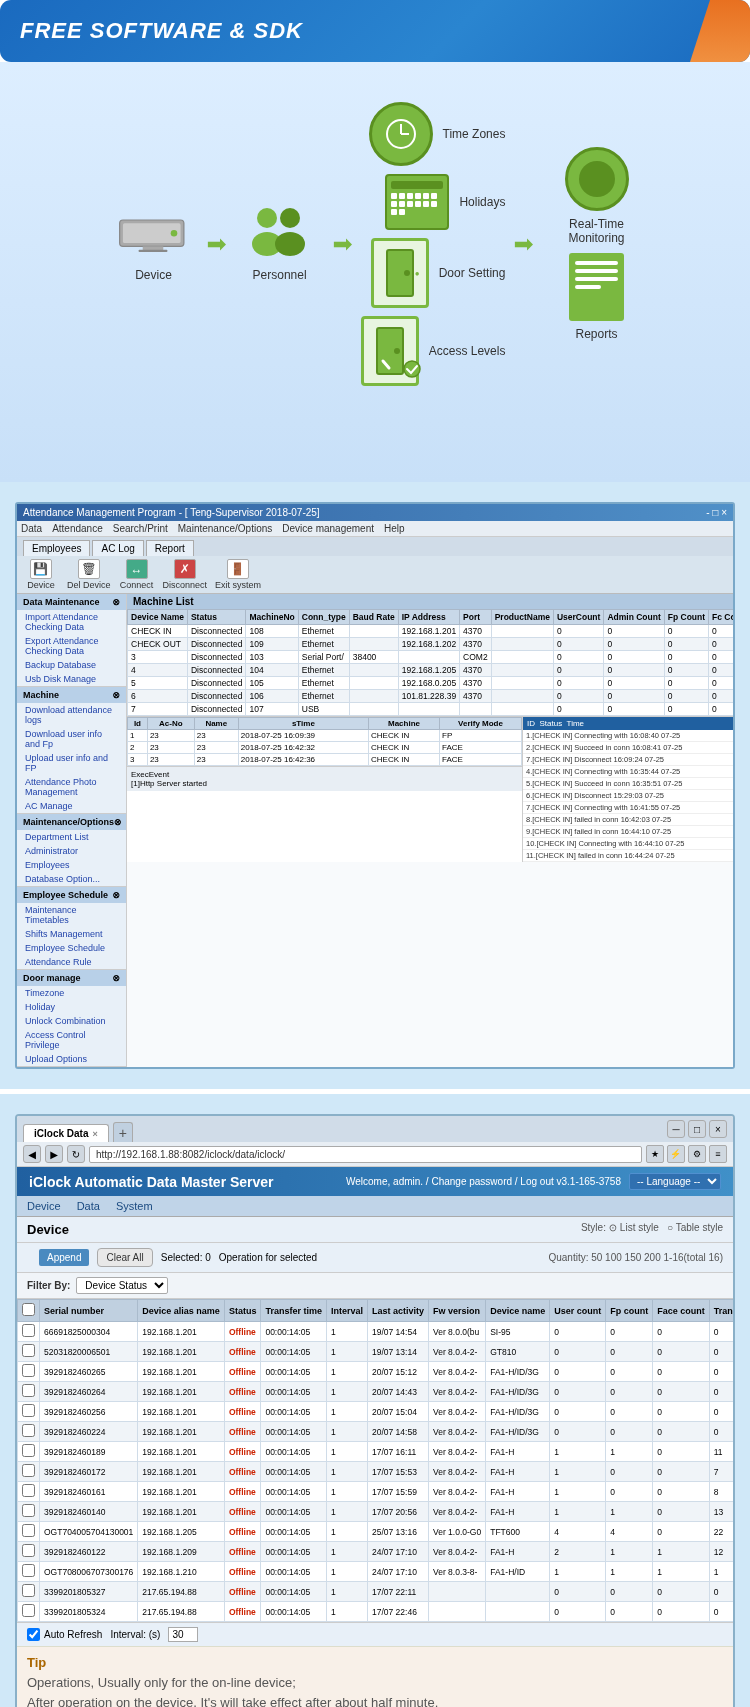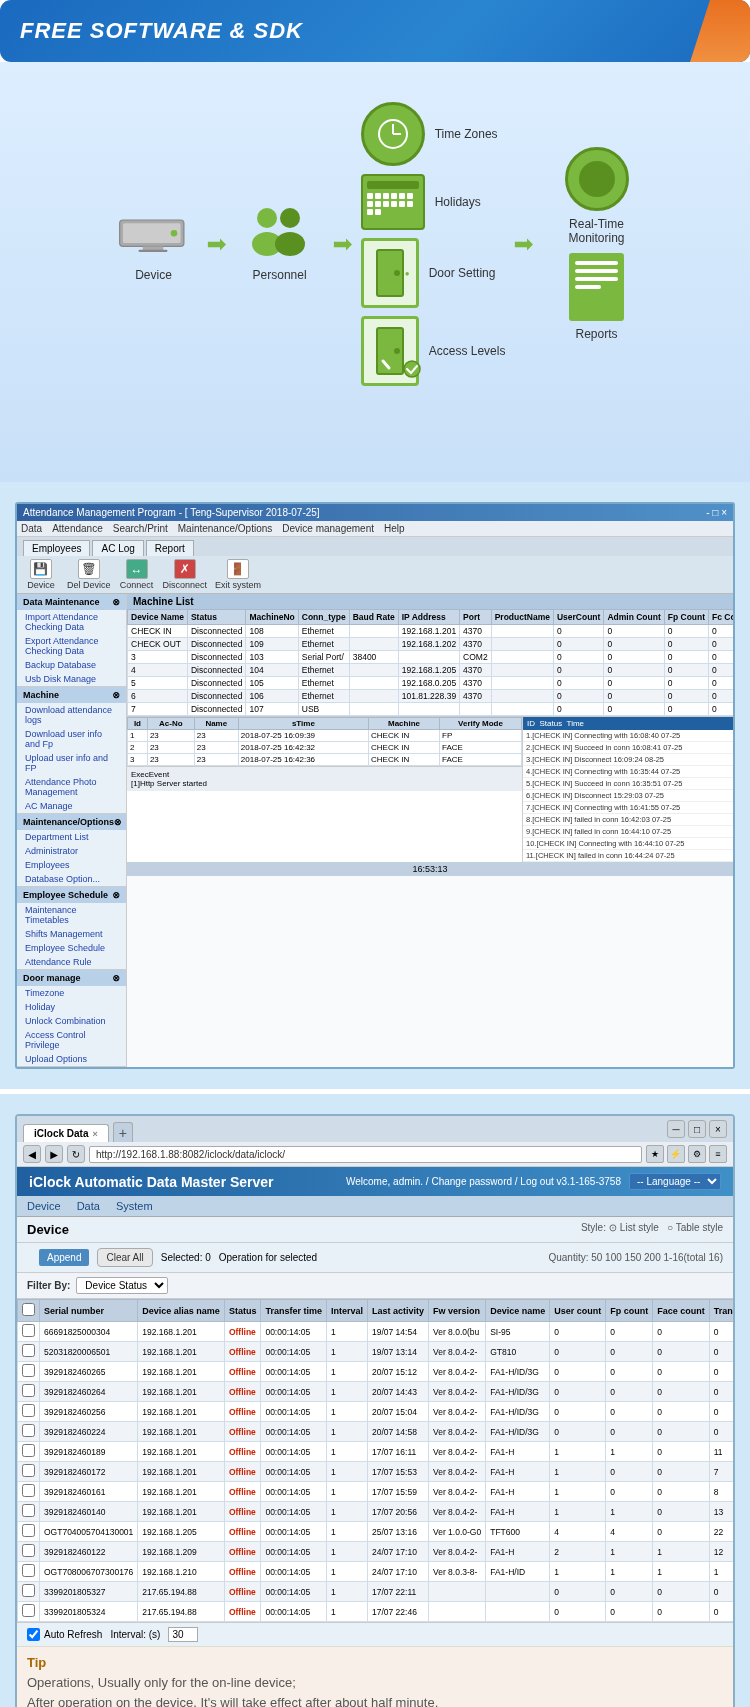--- a/index.html
+++ b/index.html
@@ -56,21 +56,21 @@
     .diagram-item .label {
       font-size: 12px;
       color: #333;
       text-align: center;
       font-weight: 500;
     }
 
     .center-column {
       display: flex;
       flex-direction: column;
-      align-items: flex-start;
+      align-items: flex-end;
       gap: 8px;
     }
 
     .right-column {
       display: flex;
       flex-direction: column;
       align-items: center;
       gap: 8px;
       margin-left: 10px;
     }
@@ -1023,33 +1023,32 @@
               <div>ExecEvent</div>
               <div>[1]Http Server started</div>
             </div>
           </div>
 
           <div class="log-panel">
             <div class="log-header">ID&nbsp;&nbsp;Status&nbsp;&nbsp;Time</div>
             <div id="log-list">
                 <div class="log-item">1.[CHECK IN] Connecting with 16:08:40 07-25</div>
                 <div class="log-item">2.[CHECK IN] Succeed in conn 16:08:41 07-25</div>
-                <div class="log-item">3.[CHECK IN] Disconnect   16:09:24 08-25</div>
+                <div class="log-item">7.[CHECK IN] Disconnect   16:09:24 07-25</div>
                 <div class="log-item">4.[CHECK IN] Connecting with 16:35:44 07-25</div>
                 <div class="log-item">5.[CHECK IN] Succeed in conn 16:35:51 07-25</div>
                 <div class="log-item">6.[CHECK IN] Disconnect   15:29:03 07-25</div>
                 <div class="log-item">7.[CHECK IN] Connecting with 16:41:55 07-25</div>
                 <div class="log-item">8.[CHECK IN] failed in conn 16:42:03 07-25</div>
                 <div class="log-item">9.[CHECK IN] failed in conn 16:44:10 07-25</div>
                 <div class="log-item">10.[CHECK IN] Connecting with 16:44:10 07-25</div>
                 <div class="log-item">11.[CHECK IN] failed in conn 16:44:24 07-25</div>
               </div>
           </div>
         </div>
-        <div class="status-bar">16:53:13</div>
       </div>
     </div>
   </div>
 </div>
 
 <div class="web-section">
   <div class="browser-frame">
 
     <div class="browser-tabs">
       <div class="browser-tab active">

